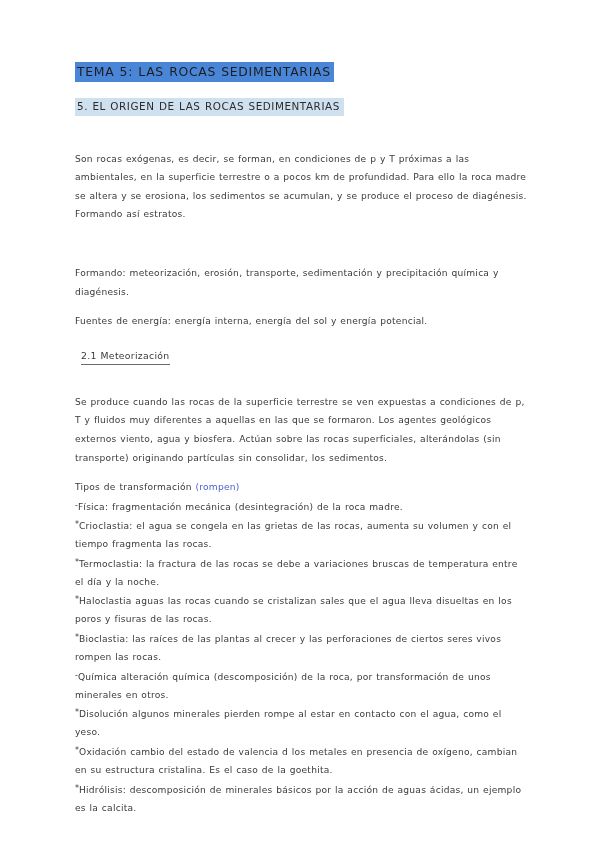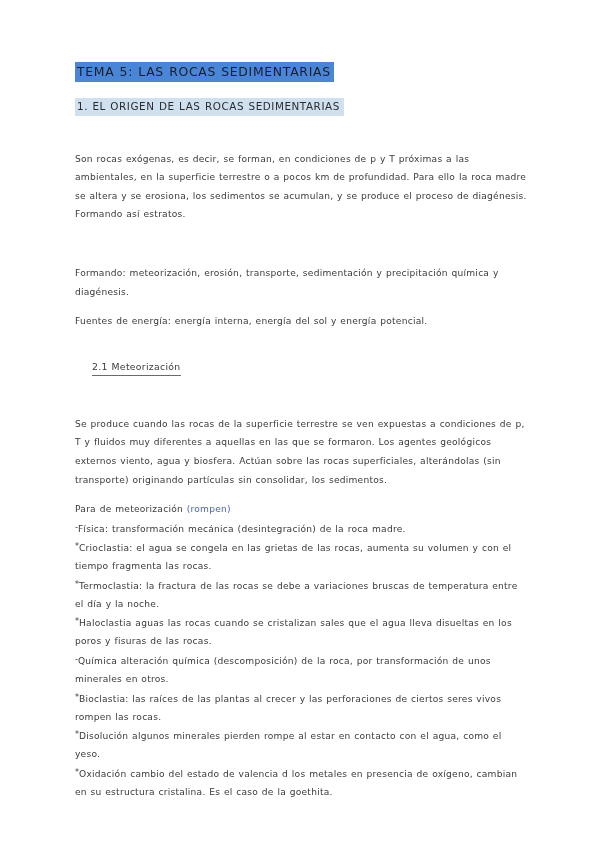--- a/index.html
+++ b/index.html
@@ -63,21 +63,21 @@
     white-space: nowrap;
   }
   .doc-h3 {
     display: inline-block;
     font-size: 9.3px;
     line-height: 15px;
     letter-spacing: 0.3px;
     color: #3a3a3c;
     border-bottom: 1px solid #6a6a6c;
     padding-bottom: 1px;
-    margin: 17px;
+    margin: 6px;
     font-weight: 400;
     white-space: nowrap;
   }
 
   
   p.para {
     margin: 0;
   }
   .gap-sm  { height: 11px; }
   .gap-md  { height: 18px; }
@@ -110,21 +110,21 @@
 
 <div class="page">
   <div class="content doc-text">
 
     <div>
       <span class="doc-title">TEMA 5: LAS ROCAS SEDIMENTARIAS</span>
     </div>
 
     <div>
       <div>
-        <span class="doc-h2">1. EL ORIGEN DE LAS ROCAS SEDIMENTARIAS</span>
+        <span class="doc-h2">5. EL ORIGEN DE LAS ROCAS SEDIMENTARIAS</span>
       </div>
 
       <div class="gap-lg"></div>
 
 
       <div class="gap-sm"></div>
 
       <p class="para">Son rocas exógenas, es decir, se forman, en condiciones de p y T próximas a las ambientales, en la superficie terrestre o a pocos km de profundidad. Para ello la roca madre se altera y se erosiona, los sedimentos se acumulan, y se produce el proceso de diagénesis. Formando así estratos.</p>
     </div>
 
@@ -145,29 +145,30 @@
       <div>
         <span class="doc-h3">2.1 Meteorización</span>
       </div>
 
       <div class="gap-lg"></div>
 
       <p class="para">Se produce cuando las rocas de la superficie terrestre se ven expuestas a condiciones de p, T y fluidos muy diferentes a aquellas en las que se formaron. Los agentes geológicos externos viento, agua y biosfera. Actúan sobre las rocas superficiales, alterándolas (sin transporte) originando partículas sin consolidar, los sedimentos.</p>
 
       <div class="gap-sm"></div>
 
-      <p class="para"><span>Para de meteorización </span><span class="blue-note">(rompen)</span></p>
+      <p class="para"><span>Tipos de transformación </span><span class="blue-note">(rompen)</span></p>
 
       <ul class="tight-list" id="weathering-list">
-          <li><span class="bullet-mark">-</span><span>Física: transformación mecánica (desintegración) de la roca madre.</span></li>
+          <li><span class="bullet-mark">-</span><span>Física: fragmentación mecánica (desintegración) de la roca madre.</span></li>
           <li><span class="bullet-mark">*</span><span>Crioclastia: el agua se congela en las grietas de las rocas, aumenta su volumen y con el tiempo fragmenta las rocas.</span></li>
           <li><span class="bullet-mark">*</span><span>Termoclastia: la fractura de las rocas se debe a variaciones bruscas de temperatura entre el día y la noche.</span></li>
           <li><span class="bullet-mark">*</span><span>Haloclastia aguas las rocas cuando se cristalizan sales que el agua lleva disueltas en los poros y fisuras de las rocas.</span></li>
+          <li><span class="bullet-mark">*</span><span>Bioclastia: las raíces de las plantas al crecer y las perforaciones de ciertos seres vivos rompen las rocas.</span></li>
           <li><span class="bullet-mark">-</span><span>Química alteración química (descomposición) de la roca, por transformación de unos minerales en otros.</span></li>
-          <li><span class="bullet-mark">*</span><span>Bioclastia: las raíces de las plantas al crecer y las perforaciones de ciertos seres vivos rompen las rocas.</span></li>
           <li><span class="bullet-mark">*</span><span>Disolución algunos minerales pierden rompe al estar en contacto con el agua, como el yeso.</span></li>
           <li><span class="bullet-mark">*</span><span>Oxidación cambio del estado de valencia d los metales en presencia de oxígeno, cambian en su estructura cristalina. Es el caso de la goethita.</span></li>
+          <li><span class="bullet-mark">*</span><span>Hidrólisis: descomposición de minerales básicos por la acción de aguas ácidas, un ejemplo es la calcita.</span></li>
           <li></li>
         </ul>
     </div>
 
   </div>
 </div>
 
 </body></html>

